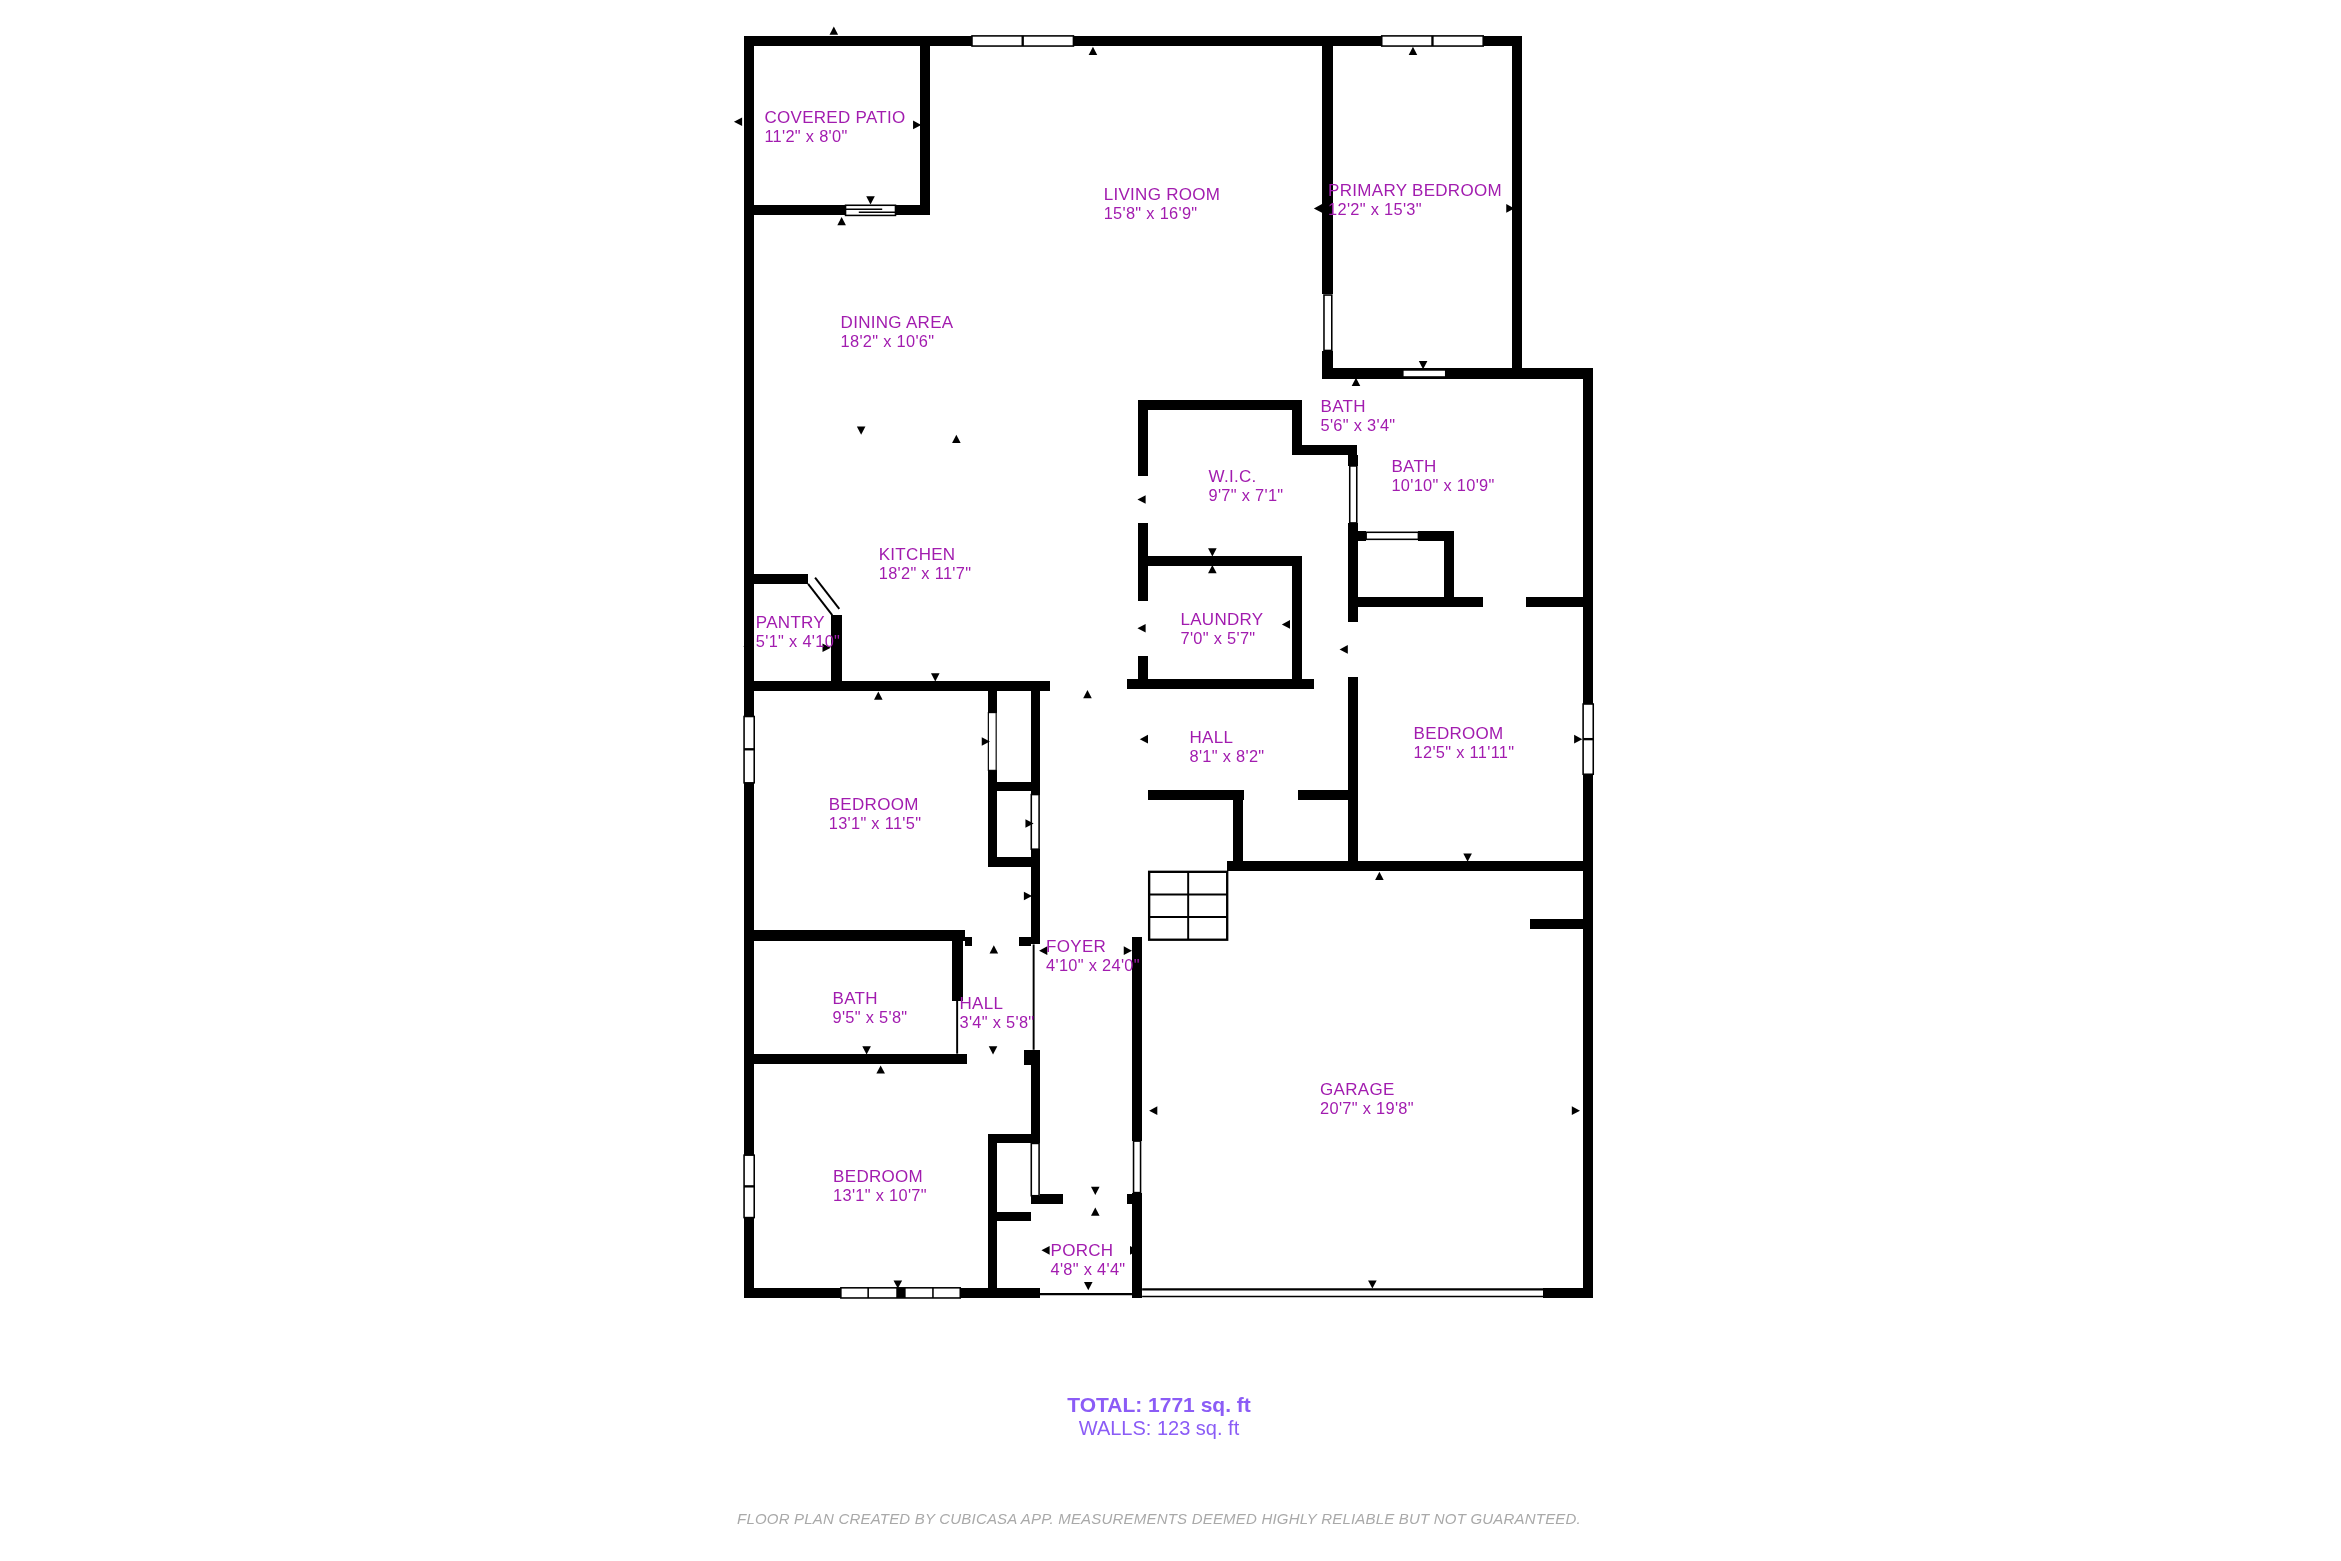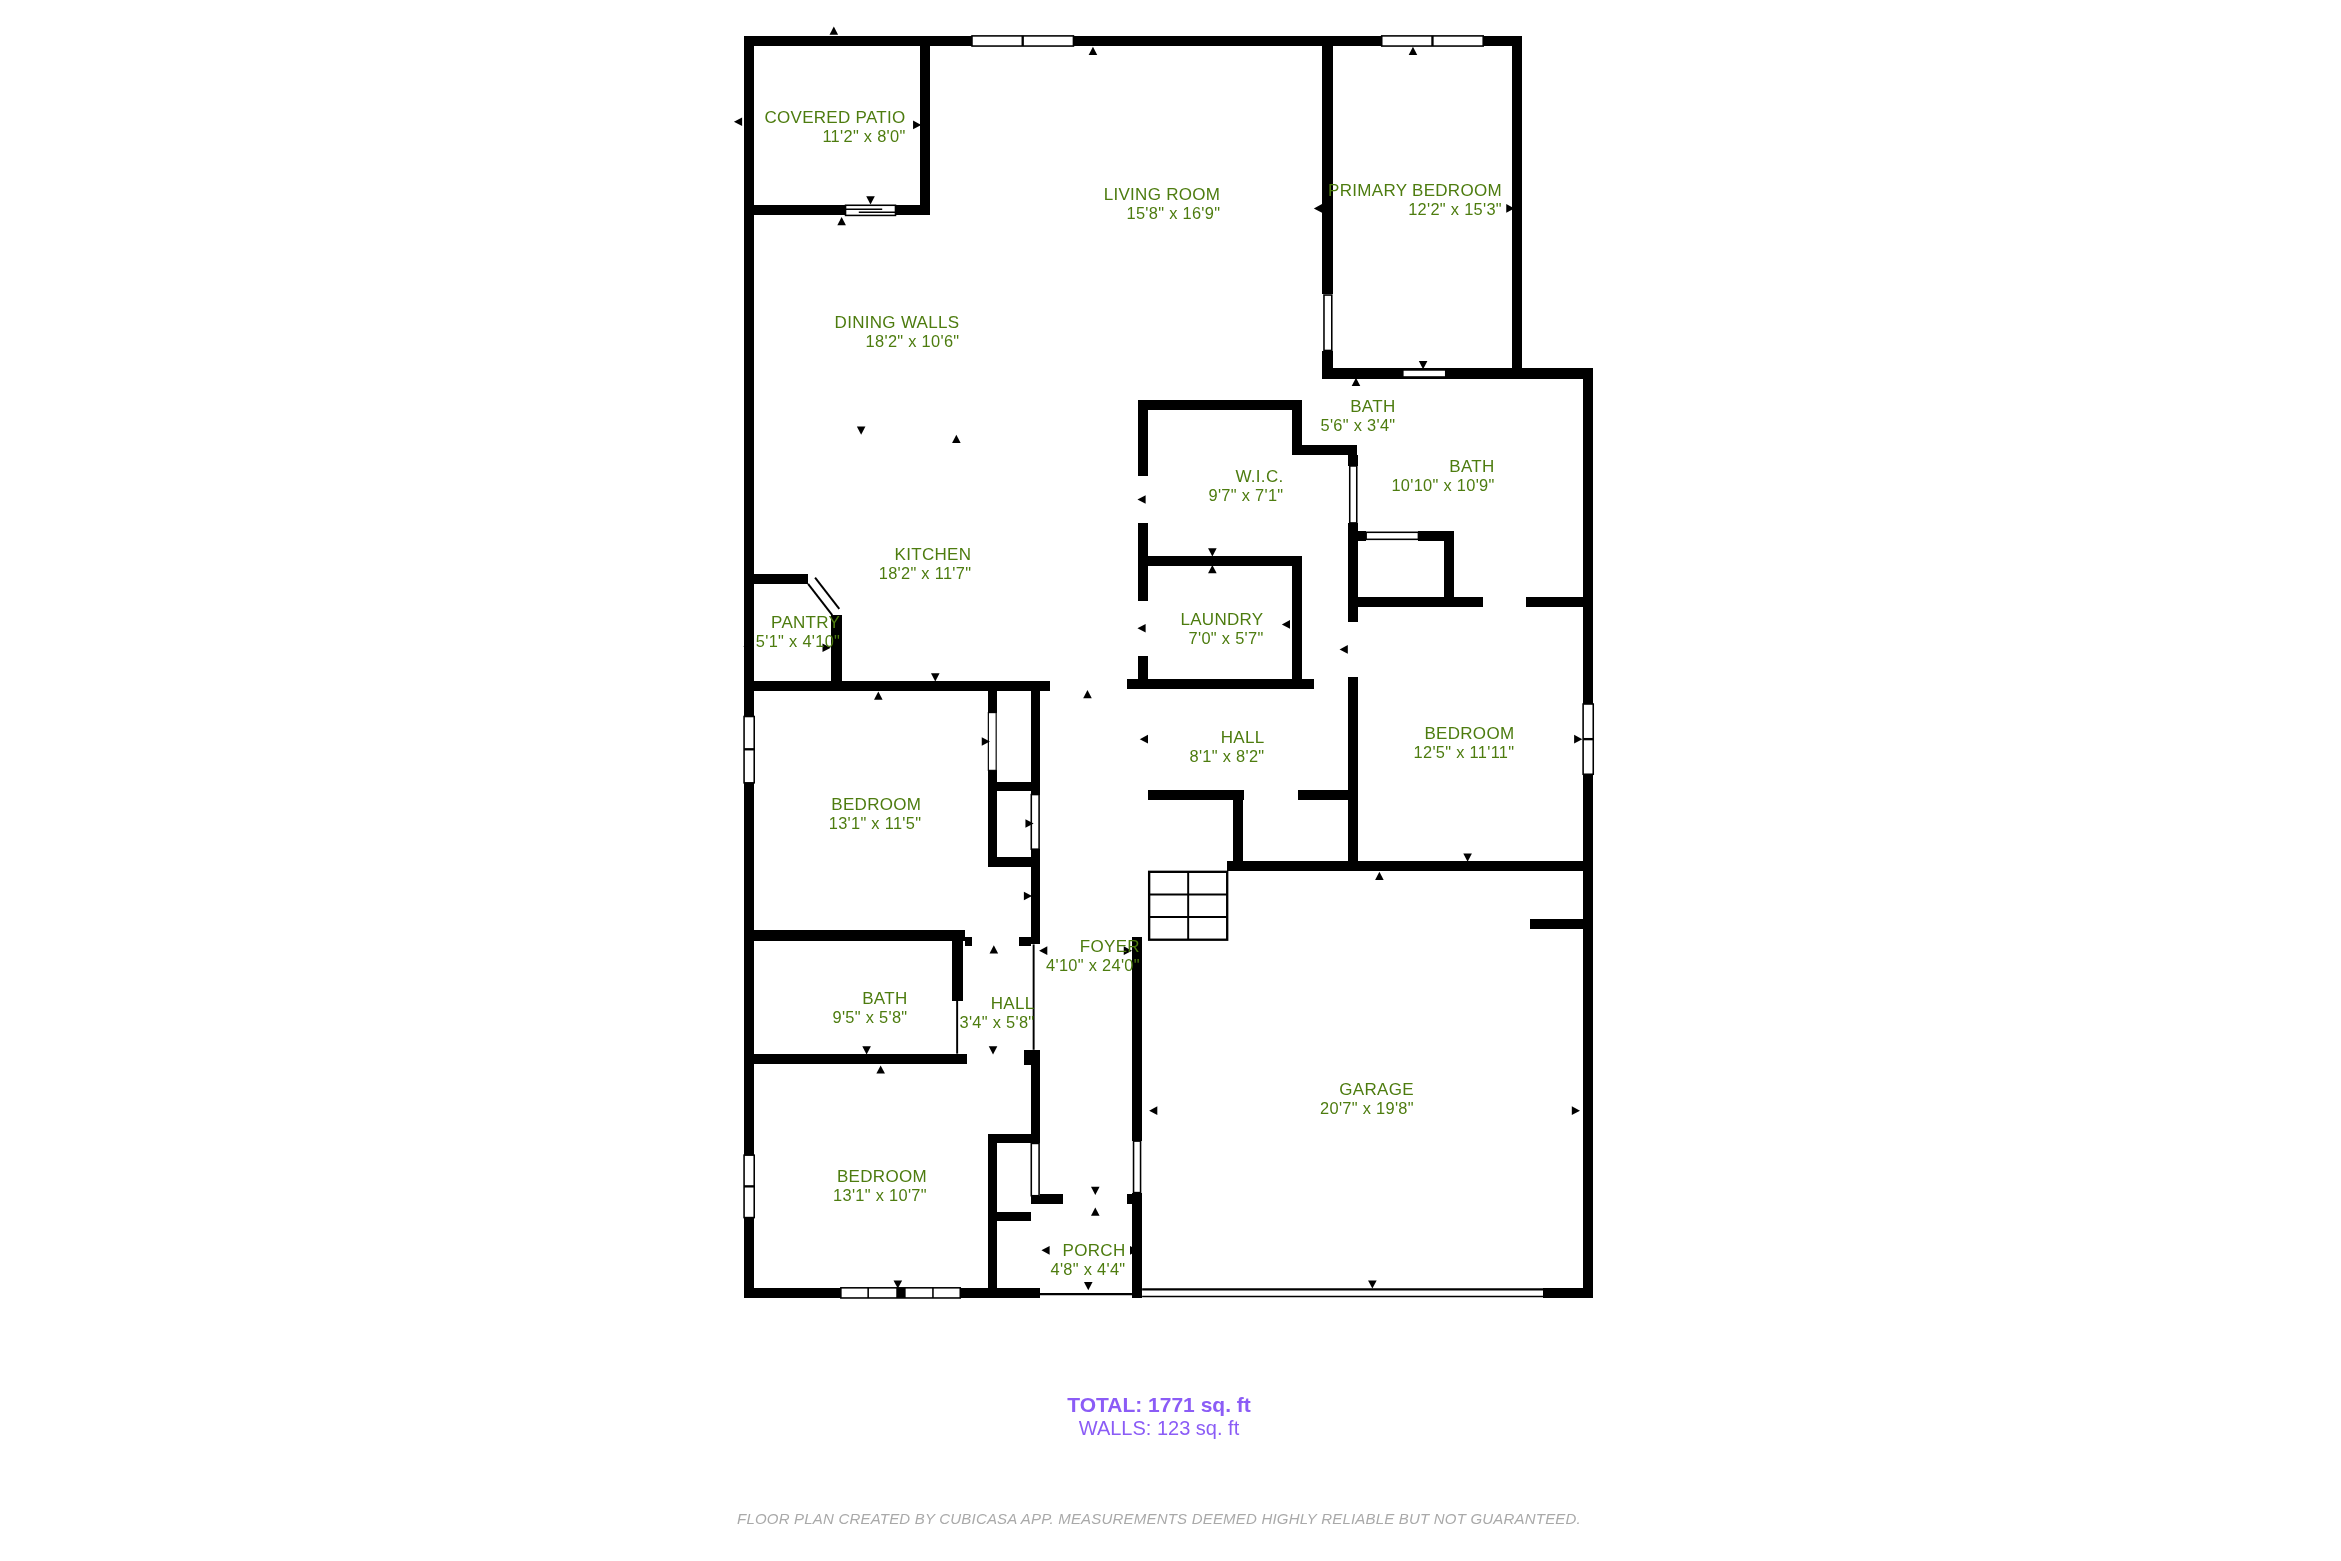--- a/index.html
+++ b/index.html
@@ -1,20 +1,20 @@
 <!DOCTYPE html>
 <html style="font-size:12.5px"><head>
 <meta charset="utf-8">
 <style>
   html,body{margin:0;padding:0;background:#fff;width:2342px;height:1561px;overflow:hidden;
     font-family:"Liberation Sans", sans-serif;}
   #canvas{position:relative;width:2342px;height:1561px;background:#fff;}
   #walls{position:absolute;left:0;top:0;}
-  .room-label{position:absolute;transform:translate(-50%,-50%);text-align:right;
-    color:#4d7c0f;white-space:nowrap;line-height:19px;font-size:16.4px;letter-spacing:0.3px;}
+  .room-label{position:absolute;transform:translate(-50%,-50%);text-align:left;
+    color:#a21caf;white-space:nowrap;line-height:19px;font-size:16.4px;letter-spacing:0.3px;}
   .room-label .rn{font-size:17px;}
   .room-label .rd{font-size:16.4px;}
   #summary{position:absolute;left:1159px;top:1394px;transform:translateX(-50%);
     text-align:center;color:#8b5cf6;white-space:nowrap;line-height:22.6px;font-size:20px;}
   #summary .total{font-weight:bold;font-size:21px;}
   #footer{position:absolute;left:1159px;top:1510px;transform:translateX(-50%);
     text-align:center;white-space:nowrap;font-size:15px;letter-spacing:0.2px;}
 </style>
 </head>
 <body>
@@ -208,21 +208,21 @@
   </div>
   <div class="room-label" style="left:1162px;top:204px">
     <div class="rn">LIVING ROOM</div>
     <div class="rd">15'8" x 16'9"</div>
   </div>
   <div class="room-label" style="left:1415px;top:200px">
     <div class="rn">PRIMARY BEDROOM</div>
     <div class="rd">12'2" x 15'3"</div>
   </div>
   <div class="room-label" style="left:897px;top:332px">
-    <div class="rn">DINING WALLS</div>
+    <div class="rn">DINING AREA</div>
     <div class="rd">18'2" x 10'6"</div>
   </div>
   <div class="room-label" style="left:1358px;top:416px">
     <div class="rn">BATH</div>
     <div class="rd">5'6" x 3'4"</div>
   </div>
   <div class="room-label" style="left:1246px;top:486px">
     <div class="rn">W.I.C.</div>
     <div class="rd">9'7" x 7'1"</div>
   </div>

